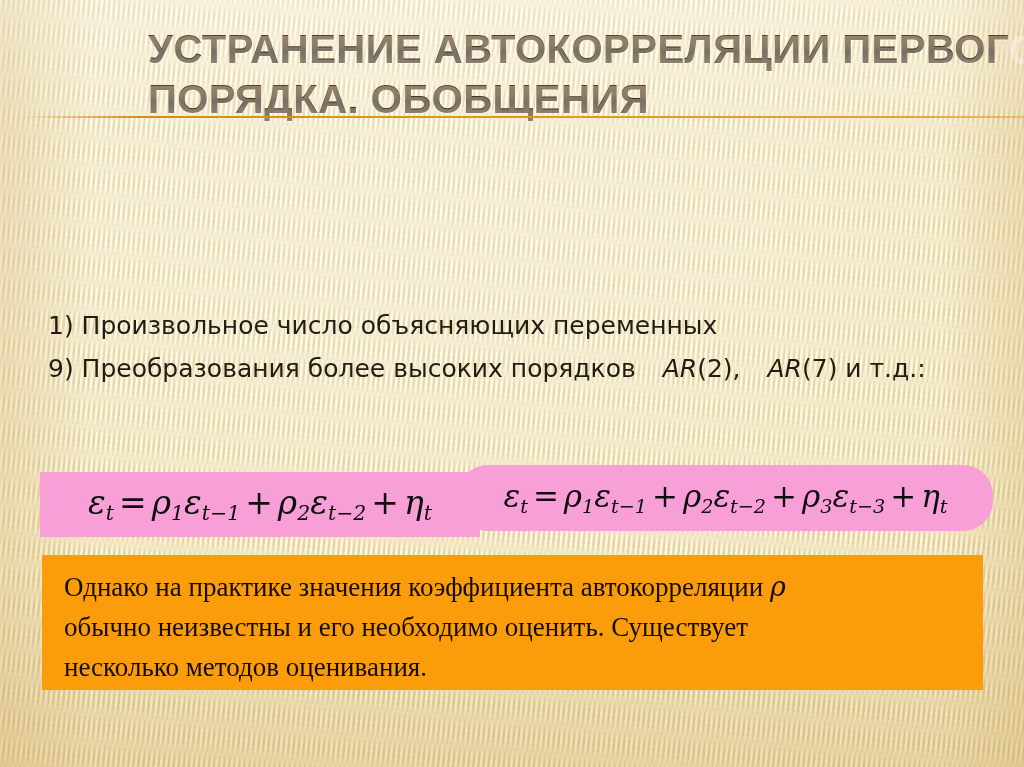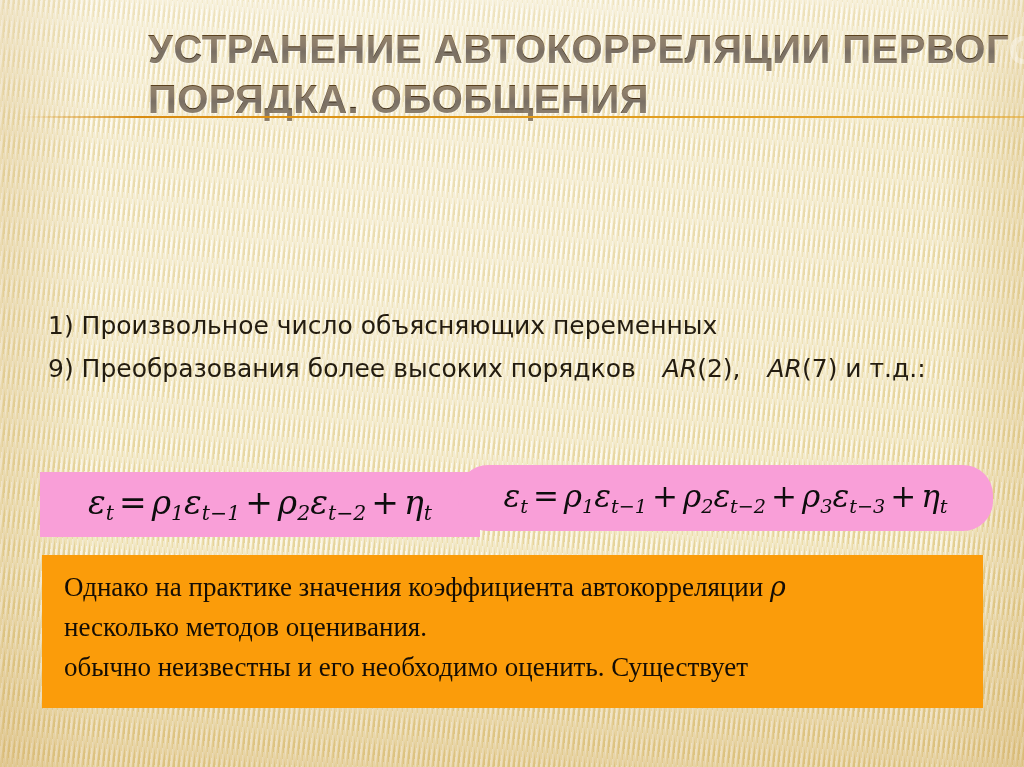--- a/index.html
+++ b/index.html
@@ -179,21 +179,21 @@
     letter-spacing: 0;
   }
   .formula .gv { font-style: italic; }
 
   
   #note-box {
     position: absolute;
     left: 42px;
     top: 555px;
     width: 941px;
-    height: 153px;
+    height: 135px;
     background: #fb9c0a;
     box-sizing: border-box;
     padding: 12px 3px 0 22px;
   }
   .note-line {
     font-family: "Liberation Serif", serif;
     font-size: 27px;
     line-height: 40px;
     color: #140d05;
     white-space: nowrap;
@@ -238,18 +238,18 @@
     <div class="formula-box" id="formula-box-2">
       <div class="formula">
         <span class="gv">ε</span><sub>t</sub><span class="op">=</span><span class="gv">ρ</span><sub>1</sub><span class="gv">ε</span><sub>t−1</sub><span class="op">+</span><span class="gv">ρ</span><sub>2</sub><span class="gv">ε</span><sub>t−2</sub><span class="op">+</span><span class="gv">ρ</span><sub>3</sub><span class="gv">ε</span><sub>t−3</sub><span class="op">+</span><span class="gv">η</span><sub>t</sub>
       </div>
     </div>
 
     <div id="note-box">
       <div class="note-line">
         <span>Однако на практике значения коэффициента автокорреляции </span><span class="gv">ρ</span>
       </div>
+      <div class="note-line">обычно неизвестны и его необходимо оценить. Существует</div>
       <div class="note-line">несколько методов оценивания.</div>
-      <div class="note-line">обычно неизвестны и его необходимо оценить. Существует</div>
     </div>
 
   </div>
 </div>
 
 </body></html>

